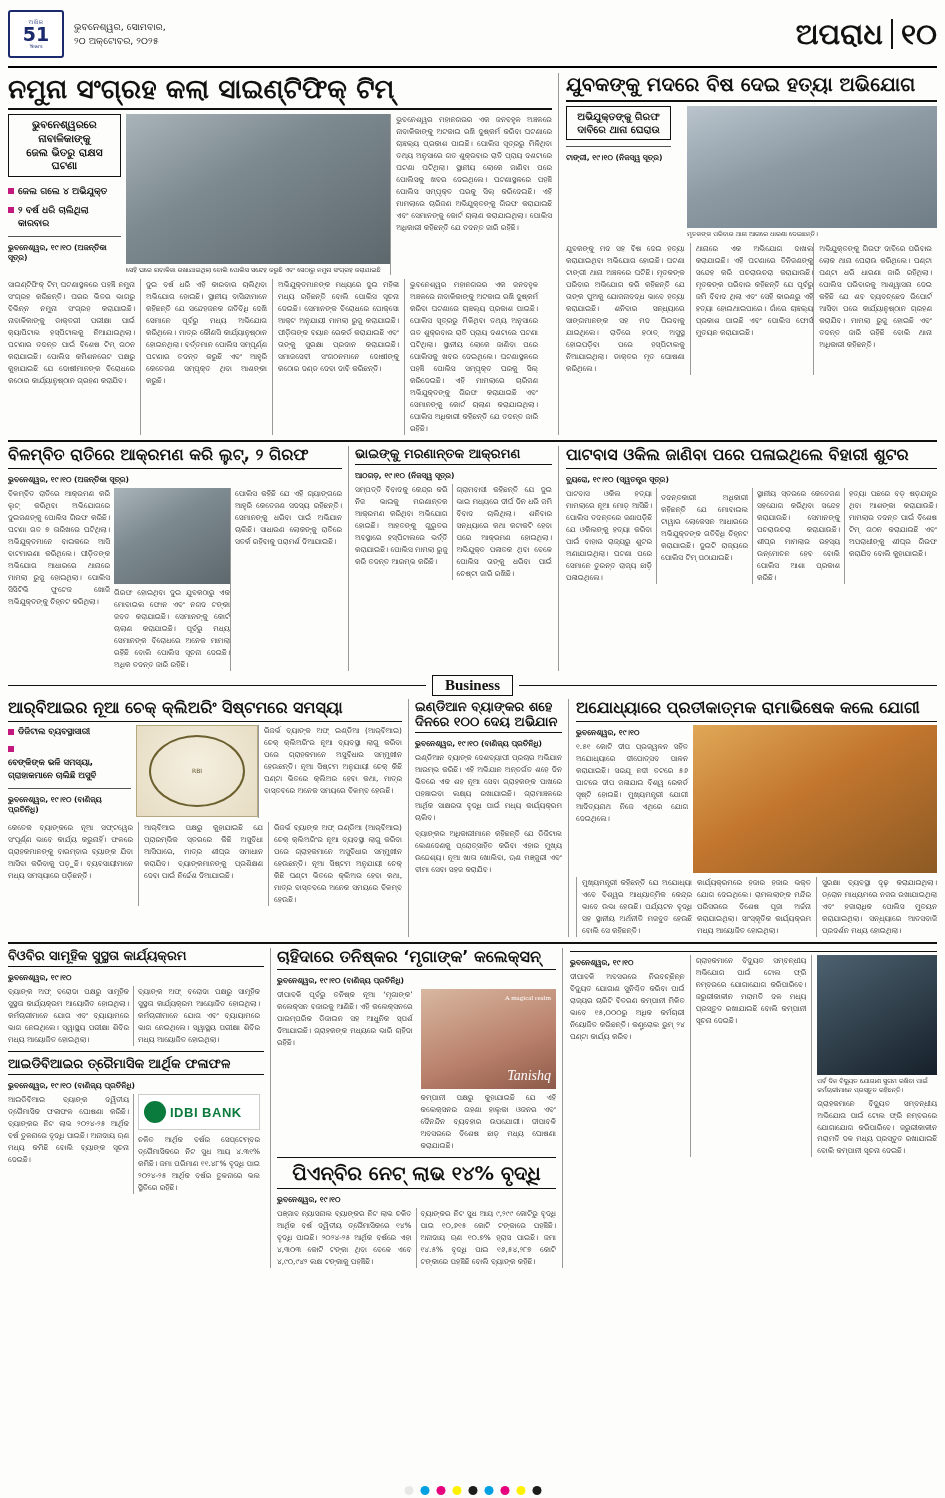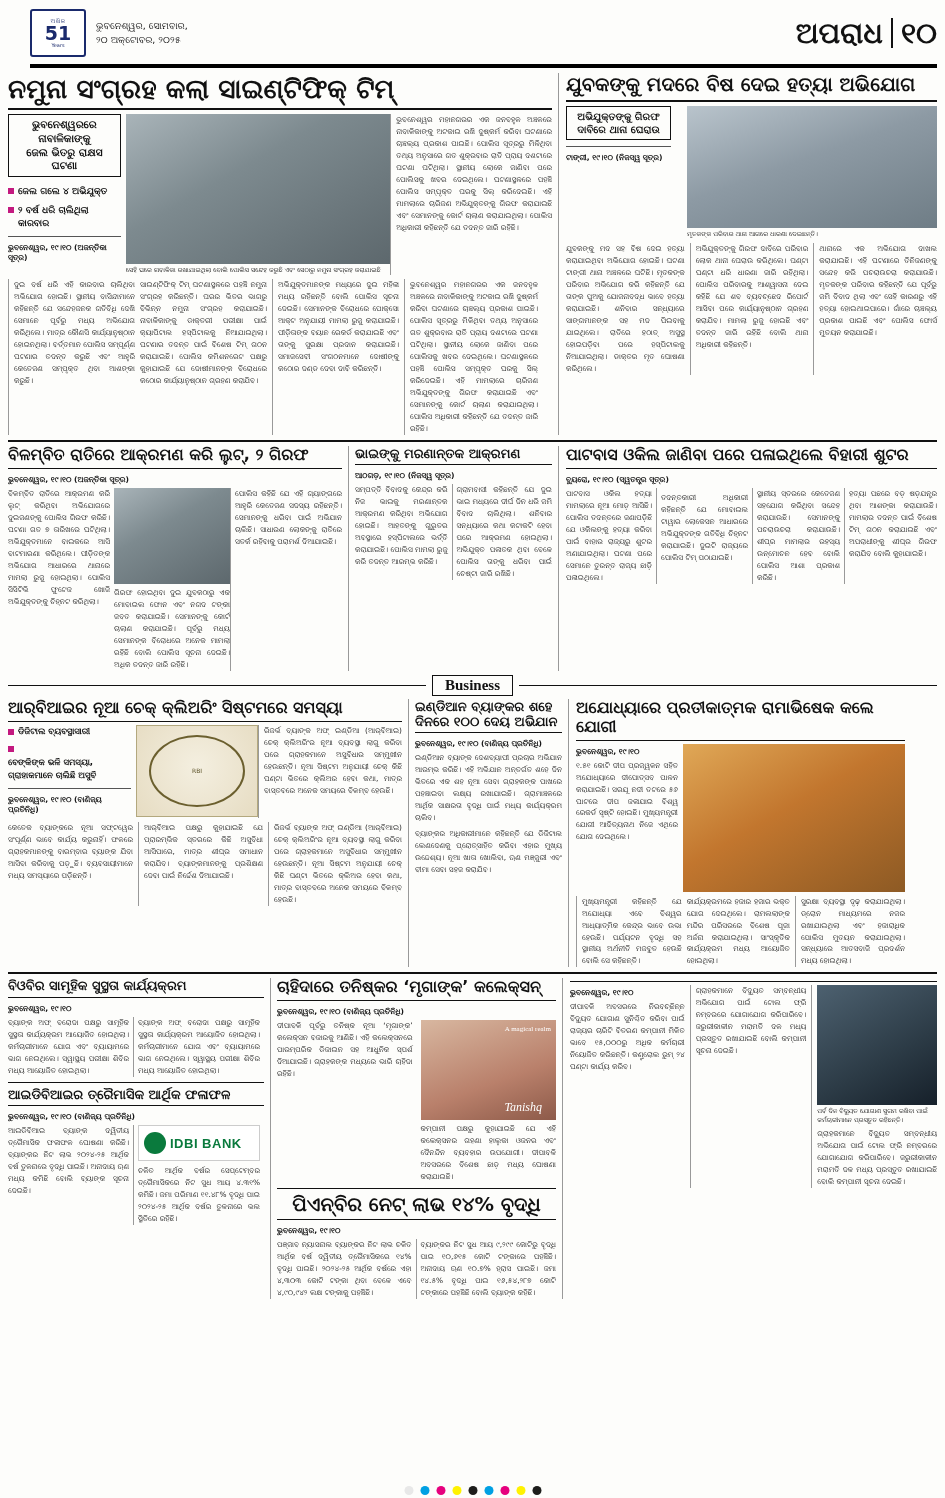--- a/index.html
+++ b/index.html
@@ -14,24 +14,23 @@
     position: relative;
   }
   .page {
     width: 945px; height: 1498px;
     padding: 6px 8px 4px 8px;
     position: relative;
   }
   
   .masthead {
     display: flex; align-items: center; justify-content: space-between;
-    border-bottom: 4px solid #000000;
+    border-bottom: 2px solid #000000;
     padding-bottom: 4px;
     height: 62px;
-    margin-left: 22px;
   }
   .mast-left { display:flex; align-items:center; gap:10px; }
   .logo-badge {
     width:56px; height:48px; border:2px solid #1a2a6c; border-radius:3px;
     display:flex; flex-direction:column; align-items:center; justify-content:center;
     background:#fff; color:#1a2a6c; line-height:1;
   }
   .logo-badge .top { font-size:6px; letter-spacing:.5px; }
   .logo-badge .num { font-size:19px; font-weight:bold; }
   .logo-badge .yrs { font-size:5px; }
@@ -93,21 +92,21 @@
     background:#fff; border:1px solid #ccc; display:flex; align-items:center; gap:4px;
     padding:6px 5px;
   }
   .idbi .mark { width:22px;height:22px;border-radius:50%;background:#0a7a3d; flex:none;}
   .idbi .txt { font-family:"Liberation Sans",sans-serif; font-weight:bold; color:#0a7a3d; font-size:13px; letter-spacing:.5px;}
   .ad-tanishq {
     background: linear-gradient(160deg,#d8b7a0,#b9806b 60%,#8d5a49);
     color:#fff; position:relative;
   }
   .ad-tanishq .t1 { position:absolute; top:5px; right:5px; font-family:"Liberation Serif",serif; font-size:7px; }
-  .ad-tanishq .t2 { position:absolute; bottom:5px; right:14px; font-family:"Liberation Serif",serif; font-size:12px; font-style:italic;}
+  .ad-tanishq .t2 { position:absolute; bottom:5px; right:5px; font-family:"Liberation Serif",serif; font-size:14px; font-style:italic;}
   .red-box {
     border:1px solid #b3122a; padding:3px 5px; text-align:center;
   }
   .red-box .hd { color:#b3122a; font-weight:bold; font-size:11px; line-height:1.3; }
   .center { text-align:center; }
 </style>
 </head>
 <body>
 
 <div class="page">
@@ -160,25 +159,25 @@
           <div class="photo people" style="height:150px;"></div>
           <div class="photo-cap">ସେହି ଘରେ ନାବାଳିକା ରଖାଯାଇଥିଲା ବୋଲି ପୋଲିସ ସନ୍ଦେହ କରୁଛି ଏବଂ ସେଠାରୁ ନମୁନା ସଂଗ୍ରହ କରାଯାଇଛି</div>
         </div>
 
         <div class="col sep-v" style="width:162px; padding-left:5px;">
           <div class="body-txt">ଭୁବନେଶ୍ୱର ମହାନଗରର ଏକ ଜନବହୁଳ ଅଞ୍ଚଳରେ ନାବାଳିକାଙ୍କୁ ଅଟକାଇ ରଖି ଦୁଷ୍କର୍ମ କରିବା ଘଟଣାରେ ଚାଞ୍ଚଲ୍ୟ ପ୍ରକାଶ ପାଇଛି। ପୋଲିସ ସୂତ୍ରରୁ ମିଳିଥିବା ତଥ୍ୟ ଅନୁସାରେ ଗତ ଶୁକ୍ରବାର ରାତି ପ୍ରାୟ ଦଶଟାରେ ଘଟଣା ଘଟିଥିଲା। ସ୍ଥାନୀୟ ଲୋକେ ଜାଣିବା ପରେ ପୋଲିସକୁ ଖବର ଦେଇଥିଲେ। ଘଟଣାସ୍ଥଳରେ ପହଞ୍ଚି ପୋଲିସ ସମ୍ପୃକ୍ତ ଘରକୁ ସିଲ୍ କରିଦେଇଛି। ଏହି ମାମଲାରେ ଚାରିଜଣ ଅଭିଯୁକ୍ତଙ୍କୁ ଗିରଫ କରାଯାଇଛି ଏବଂ ସେମାନଙ୍କୁ କୋର୍ଟ ଚାଲାଣ କରାଯାଇଥିଲା। ପୋଲିସ ଅଧିକାରୀ କହିଛନ୍ତି ଯେ ତଦନ୍ତ ଜାରି ରହିଛି।</div>
         </div>
       </div>
 
       <div class="row" style="margin-top:4px;">
+        <div class="col" style="width:132px; padding-right:5px;">
+          <div class="body-txt">ସାଇଣ୍ଟିଫିକ୍ ଟିମ୍ ଘଟଣାସ୍ଥଳରେ ପହଞ୍ଚି ନମୁନା ସଂଗ୍ରହ କରିଛନ୍ତି। ଘରର ଭିତର ଭାଗରୁ ବିଭିନ୍ନ ନମୁନା ସଂଗ୍ରହ କରାଯାଇଛି। ନାବାଳିକାଙ୍କୁ ଡାକ୍ତରୀ ପରୀକ୍ଷା ପାଇଁ କ୍ୟାପିଟାଲ ହସ୍ପିଟାଲକୁ ନିଆଯାଇଥିଲା। ଘଟଣାର ତଦନ୍ତ ପାଇଁ ବିଶେଷ ଟିମ୍ ଗଠନ କରାଯାଇଛି। ପୋଲିସ କମିଶନରେଟ ପକ୍ଷରୁ କୁହାଯାଇଛି ଯେ ଦୋଷୀମାନଙ୍କ ବିରୋଧରେ କଠୋର କାର୍ଯ୍ୟାନୁଷ୍ଠାନ ଗ୍ରହଣ କରାଯିବ।</div>
+        </div>
         <div class="col sep-v" style="width:132px; padding:0 5px;">
           <div class="body-txt">ଦୁଇ ବର୍ଷ ଧରି ଏହି କାରବାର ଚାଲିଥିବା ଅଭିଯୋଗ ହୋଇଛି। ସ୍ଥାନୀୟ ବାସିନ୍ଦାମାନେ କହିଛନ୍ତି ଯେ ସନ୍ଦେହଜନକ ଗତିବିଧି ଦେଖି ସେମାନେ ପୂର୍ବରୁ ମଧ୍ୟ ଅଭିଯୋଗ କରିଥିଲେ। ମାତ୍ର କୌଣସି କାର୍ଯ୍ୟାନୁଷ୍ଠାନ ହୋଇନଥିଲା। ବର୍ତ୍ତମାନ ପୋଲିସ ସମ୍ପୂର୍ଣ୍ଣ ଘଟଣାର ତଦନ୍ତ କରୁଛି ଏବଂ ଆହୁରି କେତେଜଣ ସମ୍ପୃକ୍ତ ଥିବା ଆଶଙ୍କା କରୁଛି।</div>
-        </div>
-        <div class="col" style="width:132px; padding-right:5px;">
-          <div class="body-txt">ସାଇଣ୍ଟିଫିକ୍ ଟିମ୍ ଘଟଣାସ୍ଥଳରେ ପହଞ୍ଚି ନମୁନା ସଂଗ୍ରହ କରିଛନ୍ତି। ଘରର ଭିତର ଭାଗରୁ ବିଭିନ୍ନ ନମୁନା ସଂଗ୍ରହ କରାଯାଇଛି। ନାବାଳିକାଙ୍କୁ ଡାକ୍ତରୀ ପରୀକ୍ଷା ପାଇଁ କ୍ୟାପିଟାଲ ହସ୍ପିଟାଲକୁ ନିଆଯାଇଥିଲା। ଘଟଣାର ତଦନ୍ତ ପାଇଁ ବିଶେଷ ଟିମ୍ ଗଠନ କରାଯାଇଛି। ପୋଲିସ କମିଶନରେଟ ପକ୍ଷରୁ କୁହାଯାଇଛି ଯେ ଦୋଷୀମାନଙ୍କ ବିରୋଧରେ କଠୋର କାର୍ଯ୍ୟାନୁଷ୍ଠାନ ଗ୍ରହଣ କରାଯିବ।</div>
         </div>
         <div class="col sep-v" style="width:132px; padding:0 5px;">
           <div class="body-txt">ଅଭିଯୁକ୍ତମାନଙ୍କ ମଧ୍ୟରେ ଦୁଇ ମହିଳା ମଧ୍ୟ ରହିଛନ୍ତି ବୋଲି ପୋଲିସ ସୂଚନା ଦେଇଛି। ସେମାନଙ୍କ ବିରୋଧରେ ପୋକ୍ସୋ ଆକ୍ଟ ଅନୁଯାୟୀ ମାମଲା ରୁଜୁ କରାଯାଇଛି। ପୀଡ଼ିତାଙ୍କ ବୟାନ ରେକର୍ଡ କରାଯାଇଛି ଏବଂ ତାଙ୍କୁ ସୁରକ୍ଷା ପ୍ରଦାନ କରାଯାଇଛି। ସମାଜସେବୀ ସଂଗଠନମାନେ ଦୋଷୀଙ୍କୁ କଠୋର ଦଣ୍ଡ ଦେବା ଦାବି କରିଛନ୍ତି।</div>
         </div>
         <div class="col sep-v" style="width:134px; padding-left:5px;">
           <div class="body-txt">ଭୁବନେଶ୍ୱର ମହାନଗରର ଏକ ଜନବହୁଳ ଅଞ୍ଚଳରେ ନାବାଳିକାଙ୍କୁ ଅଟକାଇ ରଖି ଦୁଷ୍କର୍ମ କରିବା ଘଟଣାରେ ଚାଞ୍ଚଲ୍ୟ ପ୍ରକାଶ ପାଇଛି। ପୋଲିସ ସୂତ୍ରରୁ ମିଳିଥିବା ତଥ୍ୟ ଅନୁସାରେ ଗତ ଶୁକ୍ରବାର ରାତି ପ୍ରାୟ ଦଶଟାରେ ଘଟଣା ଘଟିଥିଲା। ସ୍ଥାନୀୟ ଲୋକେ ଜାଣିବା ପରେ ପୋଲିସକୁ ଖବର ଦେଇଥିଲେ। ଘଟଣାସ୍ଥଳରେ ପହଞ୍ଚି ପୋଲିସ ସମ୍ପୃକ୍ତ ଘରକୁ ସିଲ୍ କରିଦେଇଛି। ଏହି ମାମଲାରେ ଚାରିଜଣ ଅଭିଯୁକ୍ତଙ୍କୁ ଗିରଫ କରାଯାଇଛି ଏବଂ ସେମାନଙ୍କୁ କୋର୍ଟ ଚାଲାଣ କରାଯାଇଥିଲା। ପୋଲିସ ଅଧିକାରୀ କହିଛନ୍ତି ଯେ ତଦନ୍ତ ଜାରି ରହିଛି।</div>
         </div>
       </div>
     </div>
 
@@ -194,25 +193,25 @@
         </div>
         <div class="col" style="width:252px;">
           <div class="photo" style="height:122px;"></div>
           <div class="photo-cap">ମୃତକଙ୍କ ପରିବାର ଥାନା ଆଗରେ ଧାରଣା ଦେଇଛନ୍ତି।</div>
         </div>
       </div>
       <div class="row" style="margin-top:4px;">
         <div class="col" style="width:124px; padding-right:5px;">
           <div class="body-txt">ଯୁବକଙ୍କୁ ମଦ ସହ ବିଷ ଦେଇ ହତ୍ୟା କରାଯାଇଥିବା ଅଭିଯୋଗ ହୋଇଛି। ଘଟଣା ଟାଙ୍ଗୀ ଥାନା ଅଞ୍ଚଳରେ ଘଟିଛି। ମୃତକଙ୍କ ପରିବାର ଅଭିଯୋଗ କରି କହିଛନ୍ତି ଯେ ତାଙ୍କ ପୁଅକୁ ଯୋଜନାବଦ୍ଧ ଭାବେ ହତ୍ୟା କରାଯାଇଛି। ଶନିବାର ସନ୍ଧ୍ୟାରେ ସାଙ୍ଗମାନଙ୍କ ସହ ମଦ ପିଇବାକୁ ଯାଇଥିଲେ। ରାତିରେ ହଠାତ୍ ଅସୁସ୍ଥ ହୋଇପଡ଼ିବା ପରେ ହସ୍ପିଟାଲକୁ ନିଆଯାଇଥିଲା। ଡାକ୍ତର ମୃତ ଘୋଷଣା କରିଥିଲେ।</div>
         </div>
+        <div class="col sep-v" style="width:124px; padding-left:5px;">
+          <div class="body-txt">ଥାନାରେ ଏକ ଅଭିଯୋଗ ଦାଖଲ କରାଯାଇଛି। ଏହି ଘଟଣାରେ ତିନିଜଣଙ୍କୁ ସନ୍ଦେହ କରି ପଚରାଉଚରା କରାଯାଉଛି। ମୃତକଙ୍କ ପରିବାର କହିଛନ୍ତି ଯେ ପୂର୍ବରୁ ଜମି ବିବାଦ ଥିଲା ଏବଂ ସେହି କାରଣରୁ ଏହି ହତ୍ୟା ହୋଇଥାଇପାରେ। ଗାଁରେ ଚାଞ୍ଚଲ୍ୟ ପ୍ରକାଶ ପାଇଛି ଏବଂ ପୋଲିସ ଫୋର୍ସ ମୁତୟନ କରାଯାଇଛି।</div>
+        </div>
         <div class="col sep-v" style="width:124px; padding:0 5px;">
           <div class="body-txt">ଅଭିଯୁକ୍ତଙ୍କୁ ଗିରଫ ଦାବିରେ ପରିବାର ଲୋକ ଥାନା ଘେରାଉ କରିଥିଲେ। ଘଣ୍ଟା ଘଣ୍ଟା ଧରି ଧାରଣା ଜାରି ରହିଥିଲା। ପୋଲିସ ପରିବାରକୁ ଆଶ୍ୱାସନା ଦେଇ କହିଛି ଯେ ଶବ ବ୍ୟବଚ୍ଛେଦ ରିପୋର୍ଟ ଆସିବା ପରେ କାର୍ଯ୍ୟାନୁଷ୍ଠାନ ଗ୍ରହଣ କରାଯିବ। ମାମଲା ରୁଜୁ ହୋଇଛି ଏବଂ ତଦନ୍ତ ଜାରି ରହିଛି ବୋଲି ଥାନା ଅଧିକାରୀ କହିଛନ୍ତି।</div>
-        </div>
-        <div class="col sep-v" style="width:124px; padding-left:5px;">
-          <div class="body-txt">ଥାନାରେ ଏକ ଅଭିଯୋଗ ଦାଖଲ କରାଯାଇଛି। ଏହି ଘଟଣାରେ ତିନିଜଣଙ୍କୁ ସନ୍ଦେହ କରି ପଚରାଉଚରା କରାଯାଉଛି। ମୃତକଙ୍କ ପରିବାର କହିଛନ୍ତି ଯେ ପୂର୍ବରୁ ଜମି ବିବାଦ ଥିଲା ଏବଂ ସେହି କାରଣରୁ ଏହି ହତ୍ୟା ହୋଇଥାଇପାରେ। ଗାଁରେ ଚାଞ୍ଚଲ୍ୟ ପ୍ରକାଶ ପାଇଛି ଏବଂ ପୋଲିସ ଫୋର୍ସ ମୁତୟନ କରାଯାଇଛି।</div>
         </div>
       </div>
     </div>
   </div>
 
   <div class="thickrule" style="margin:5px 0 4px;"></div>
 
   <div class="row">
 
     <div class="col" style="width:340px; padding-right:6px;">
@@ -319,21 +318,21 @@
     </div>
 
     <div class="col sep-v" style="width:160px; padding:0 6px;">
       <div class="headline h4">ଇଣ୍ଡିଆନ ବ୍ୟାଙ୍କର ଶହେ ଦିନରେ ୧୦୦ ଦେୟ ଅଭିଯାନ</div>
       <div class="rule" style="margin:3px 0 3px;"></div>
       <div class="byline">ଭୁବନେଶ୍ୱର, ୧୯।୧୦ (ବାଣିଜ୍ୟ ପ୍ରତିନିଧି)</div>
       <div class="body-txt">ଇଣ୍ଡିଆନ ବ୍ୟାଙ୍କ ଦେଶବ୍ୟାପୀ ପ୍ରଚାର ଅଭିଯାନ ଆରମ୍ଭ କରିଛି। ଏହି ଅଭିଯାନ ଅନ୍ତର୍ଗତ ଶହେ ଦିନ ଭିତରେ ଏକ ଶହ ନୂଆ ସେବା ଗ୍ରାହକଙ୍କ ପାଖରେ ପହଞ୍ଚାଇବା ଲକ୍ଷ୍ୟ ରଖାଯାଇଛି। ଗ୍ରାମାଞ୍ଚଳରେ ଆର୍ଥିକ ସାକ୍ଷରତା ବୃଦ୍ଧି ପାଇଁ ମଧ୍ୟ କାର୍ଯ୍ୟକ୍ରମ ଚାଲିବ।</div>
       <div class="body-txt" style="margin-top:4px;">ବ୍ୟାଙ୍କର ଅଧିକାରୀମାନେ କହିଛନ୍ତି ଯେ ଡିଜିଟାଲ ଲେଣଦେଣକୁ ପ୍ରୋତ୍ସାହିତ କରିବା ଏହାର ମୁଖ୍ୟ ଉଦ୍ଦେଶ୍ୟ। ନୂଆ ଖାତା ଖୋଲିବା, ଋଣ ମଞ୍ଜୁରୀ ଏବଂ ବୀମା ସେବା ସହଜ କରାଯିବ।</div>
     </div>
 
-    <div class="col sep-v" style="width:337px; padding-left:7px;">
+    <div class="col sep-v" style="width:369px; padding-left:7px;">
       <div class="headline h3">ଅଯୋଧ୍ୟାରେ ପ୍ରତୀକାତ୍ମକ ରାମାଭିଷେକ କଲେ ଯୋଗୀ</div>
       <div class="rule" style="margin:3px 0 3px;"></div>
       <div class="row">
         <div class="col" style="width:118px; padding-right:5px;">
           <div class="byline">ଭୁବନେଶ୍ୱର, ୧୯।୧୦</div>
           <div class="body-txt">୧.୫୧ କୋଟି ଦୀପ ପ୍ରଜ୍ୱଳନ ସହିତ ଅଯୋଧ୍ୟାରେ ଦୀପୋତ୍ସବ ପାଳନ କରାଯାଇଛି। ସରଯୂ ନଦୀ ତଟରେ ୫୬ ଘାଟରେ ଦୀପ ଜଳାଯାଇ ବିଶ୍ୱ ରେକର୍ଡ ସୃଷ୍ଟି ହୋଇଛି। ମୁଖ୍ୟମନ୍ତ୍ରୀ ଯୋଗୀ ଆଦିତ୍ୟନାଥ ନିଜେ ଏଥିରେ ଯୋଗ ଦେଇଥିଲେ।</div>
         </div>
         <div class="col" style="width:246px;">
           <div class="photo" style="height:148px; background:linear-gradient(150deg,#e0a857,#c2762e 45%,#8d5a24);"></div>
         </div>

